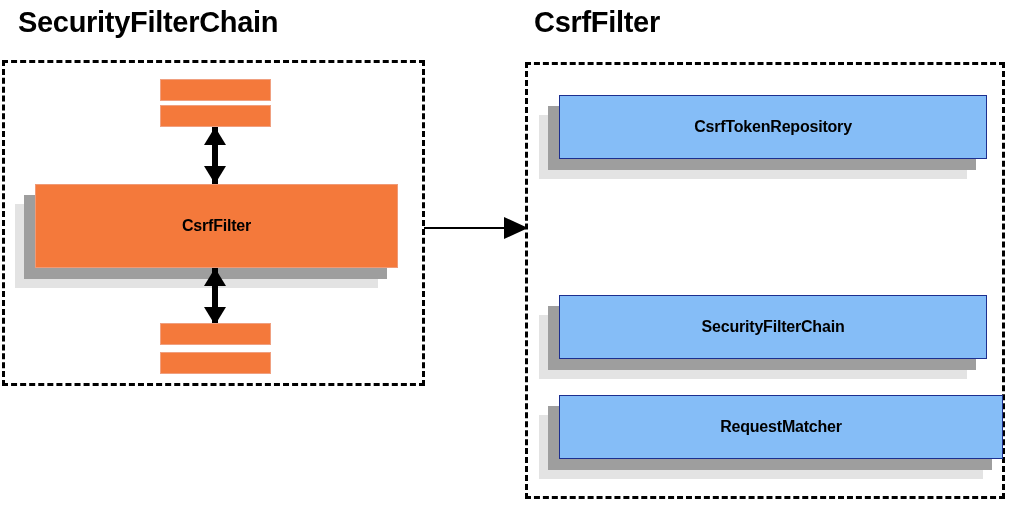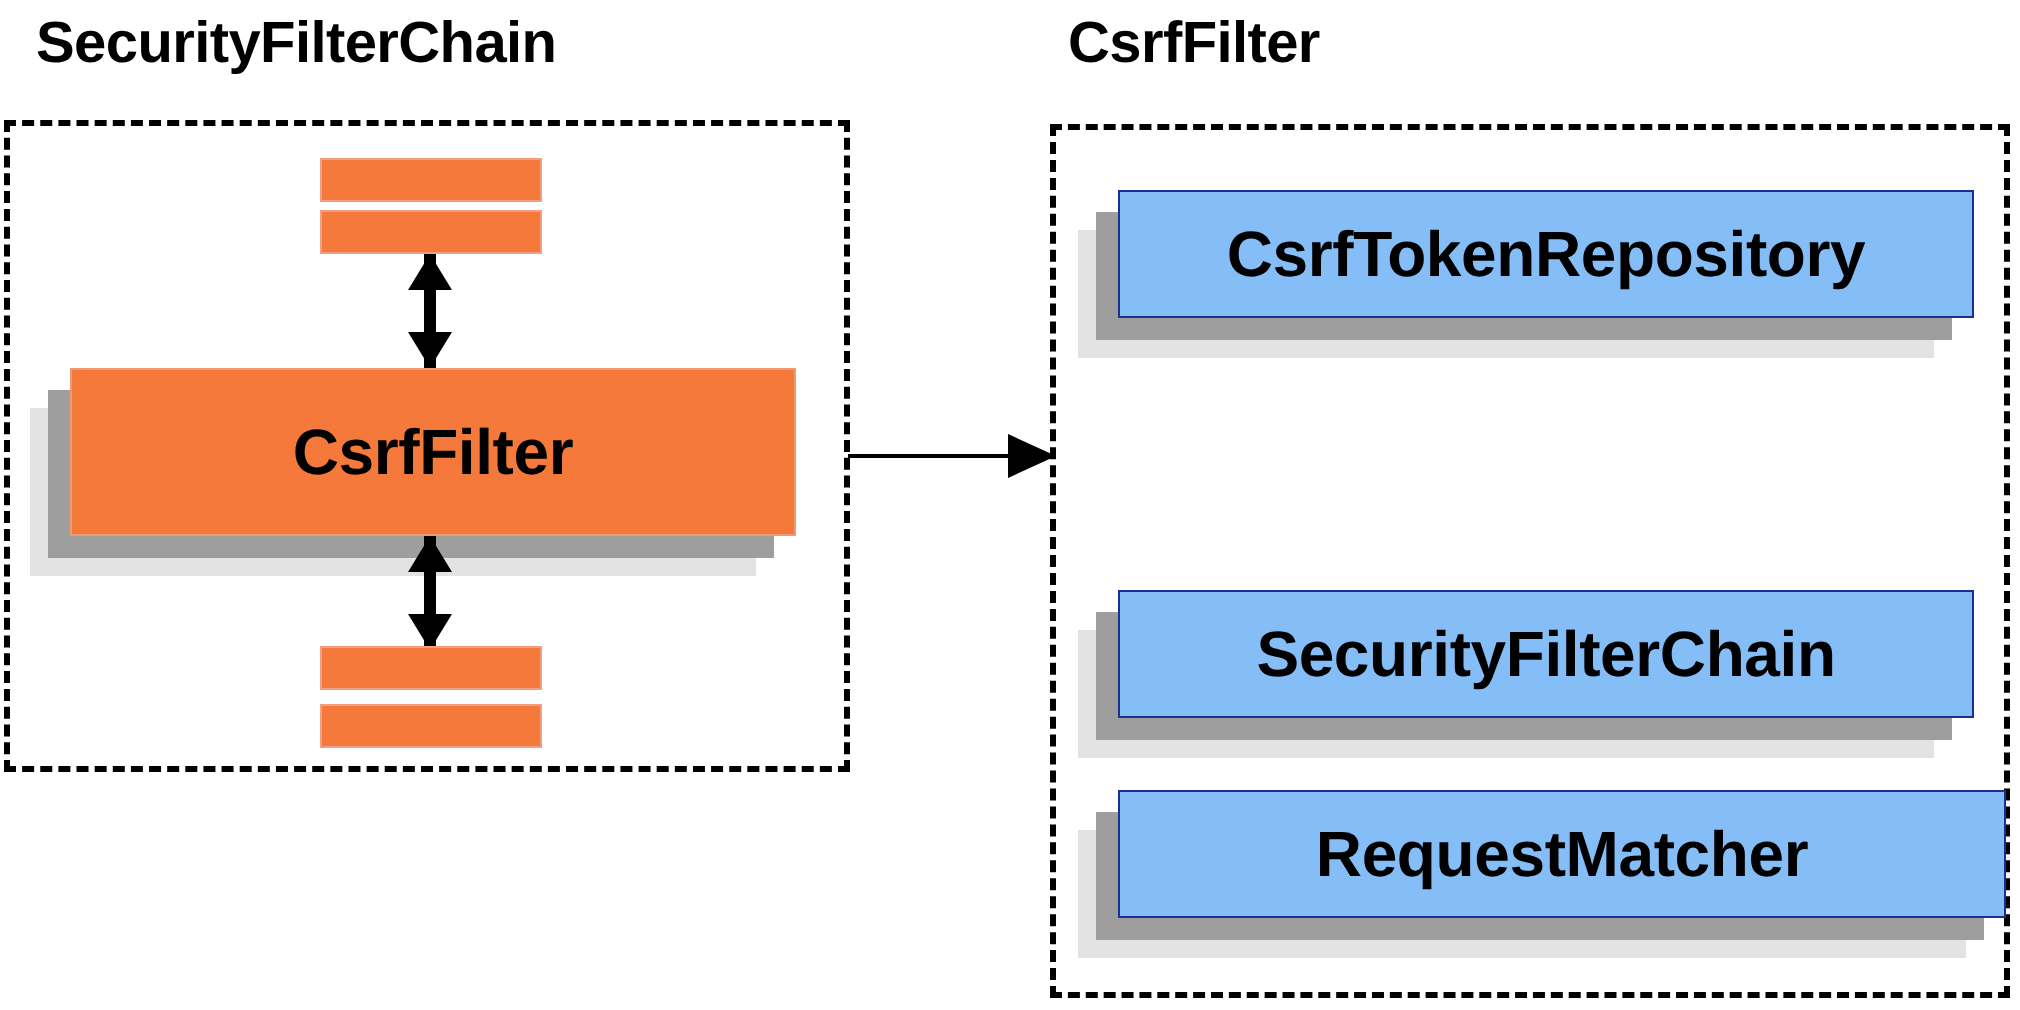--- a/index.html
+++ b/index.html
@@ -63,21 +63,21 @@
     height: 100%;
     box-sizing: border-box;
     transform: translate(20px, -20px);
     display: flex;
     align-items: center;
     justify-content: center;
   }
   .stack .card-label {
     font-family: "Liberation Sans", sans-serif;
     font-weight: bold;
-    font-size: 32px;
+    font-size: 16px;
     color: #000000;
     text-align: center;
     white-space: nowrap;
     letter-spacing: -0.2px;
   }
 
   
   .stack.orange .layer-top {
     background: #f4793b;
     border: 1px solid #f09a76;

